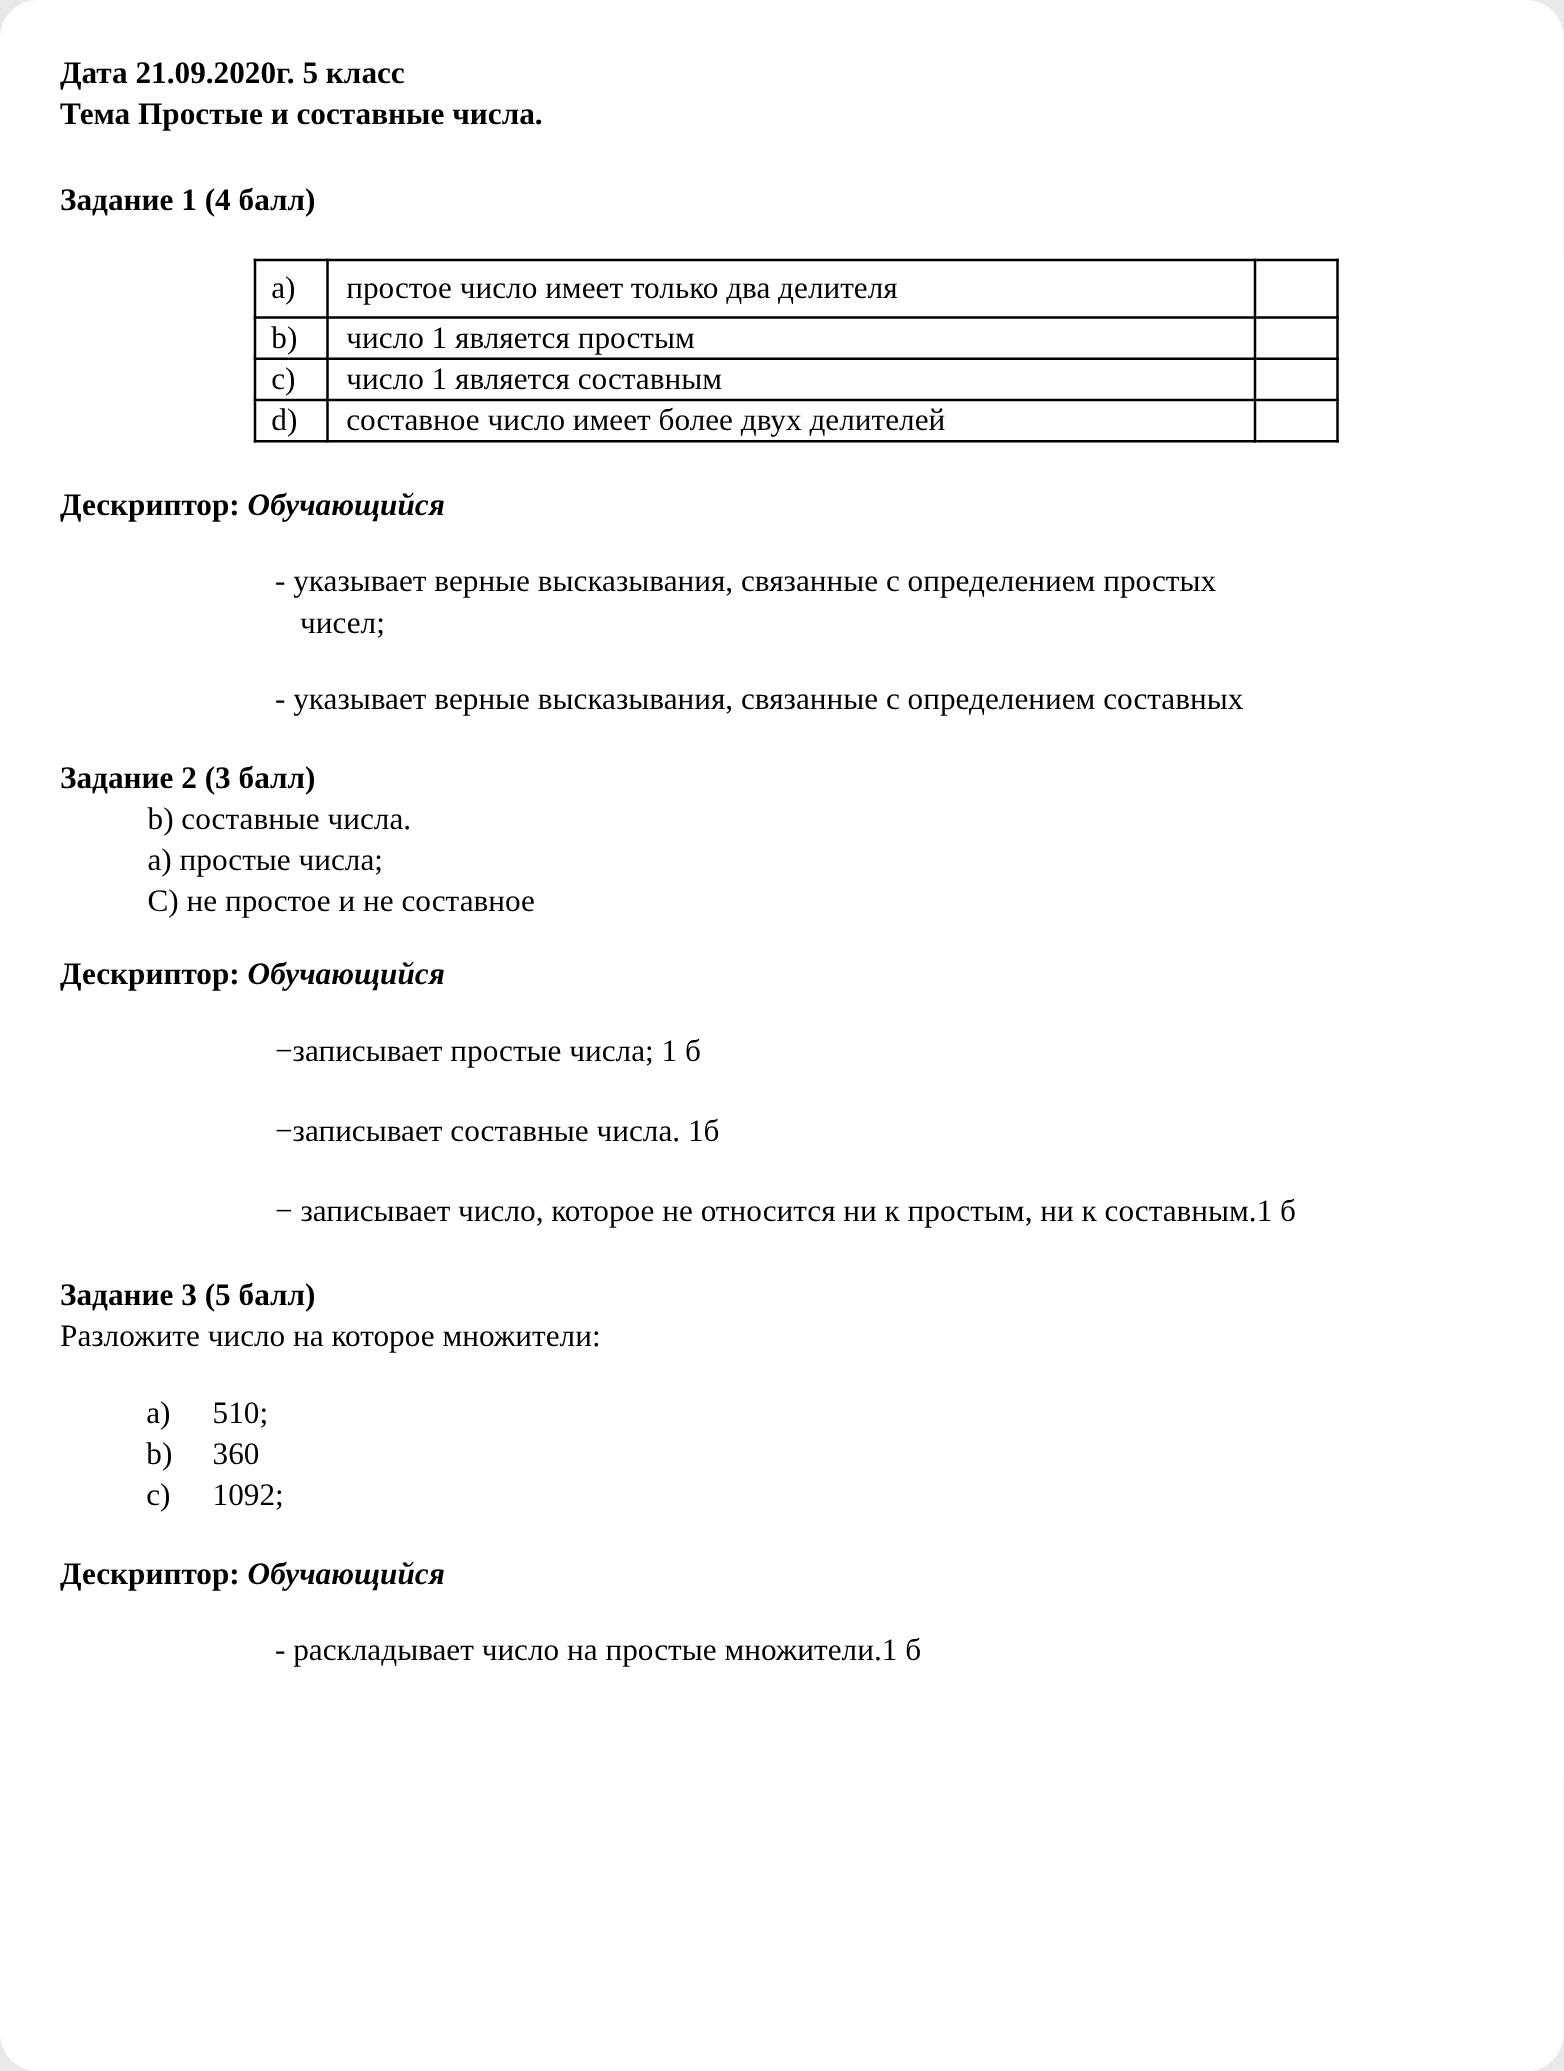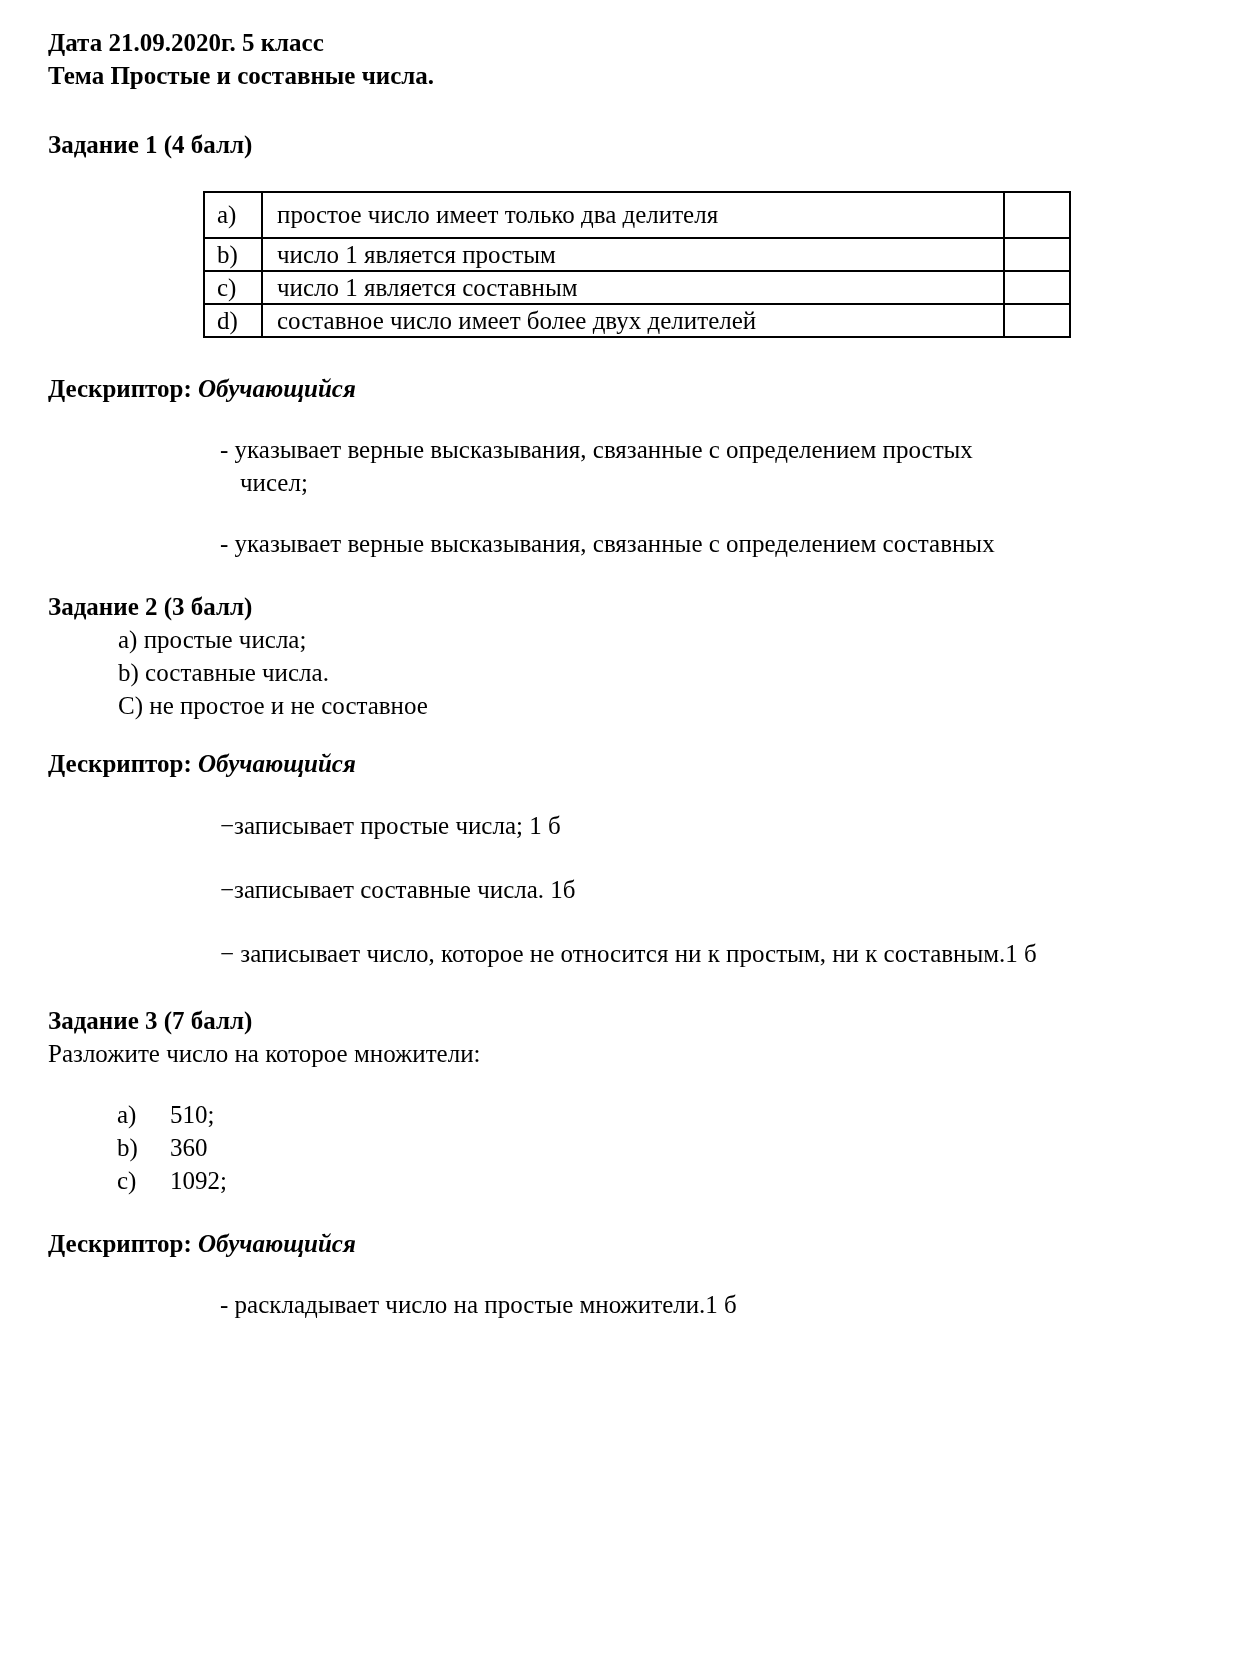--- a/index.html
+++ b/index.html
@@ -6,22 +6,23 @@
   .page {
     position: relative;
     width: 1251px;
     height: 1657px;
     margin: 0 auto;
     background: #ffffff;
     color: #000000;
     font-family: "Liberation Serif", "DejaVu Serif", serif;
     font-size: 25px;
     box-sizing: border-box;
-    padding: 26px 60px 0 48px;
+    padding: 42px 60px 0 48px;
     overflow: hidden;
+    border-radius: 30px;
   }
   .line { line-height: 33px; white-space: nowrap; }
   .bold { font-weight: bold; }
   .italic { font-style: italic; font-weight: bold; }
 
   .task1-title { margin-top: 36px; }
   .statements-table {
     border-collapse: collapse;
     margin-top: 30px;
     margin-left: 155px;
@@ -89,32 +90,32 @@
     </table>
 
   <div class="descriptor-1">
     <div class="line"><span class="bold">Дескриптор:</span> <span class="italic">Обучающийся</span></div>
     <div class="line d-item">- указывает верные высказывания, связанные с определением простых</div>
     <div class="line d-cont">чисел;</div>
     <div class="line d-item">- указывает верные высказывания, связанные с определением составных</div>
   </div>
 
   <div class="line bold task2-title">Задание 2 (3 балл)</div>
+  <div class="line option-line">b) составные числа.</div>
   <div class="line option-line">a) простые числа;</div>
-  <div class="line option-line">b) составные числа.</div>
   <div class="line option-line">C) не простое и не составное</div>
 
   <div class="descriptor-2">
     <div class="line"><span class="bold">Дескриптор:</span> <span class="italic">Обучающийся</span></div>
     <div class="line d-item">−записывает простые числа; 1 б</div>
     <div class="line d-item">−записывает составные числа. 1б</div>
     <div class="line d-item">− записывает число,  которое не относится ни к простым, ни к составным.1 б</div>
   </div>
 
-  <div class="line bold task3-title">Задание 3 (7 балл)</div>
+  <div class="line bold task3-title">Задание 3 (5 балл)</div>
   <div class="line">Разложите число на которое множители:</div>
 
   <div class="t3-list">
     <div class="line"><span class="t3-letter">a)</span><span>510;</span></div>
     <div class="line"><span class="t3-letter">b)</span><span>360</span></div>
     <div class="line"><span class="t3-letter">c)</span><span>1092;</span></div>
   </div>
 
   <div class="descriptor-3">
     <div class="line"><span class="bold">Дескриптор:</span> <span class="italic">Обучающийся</span></div>

